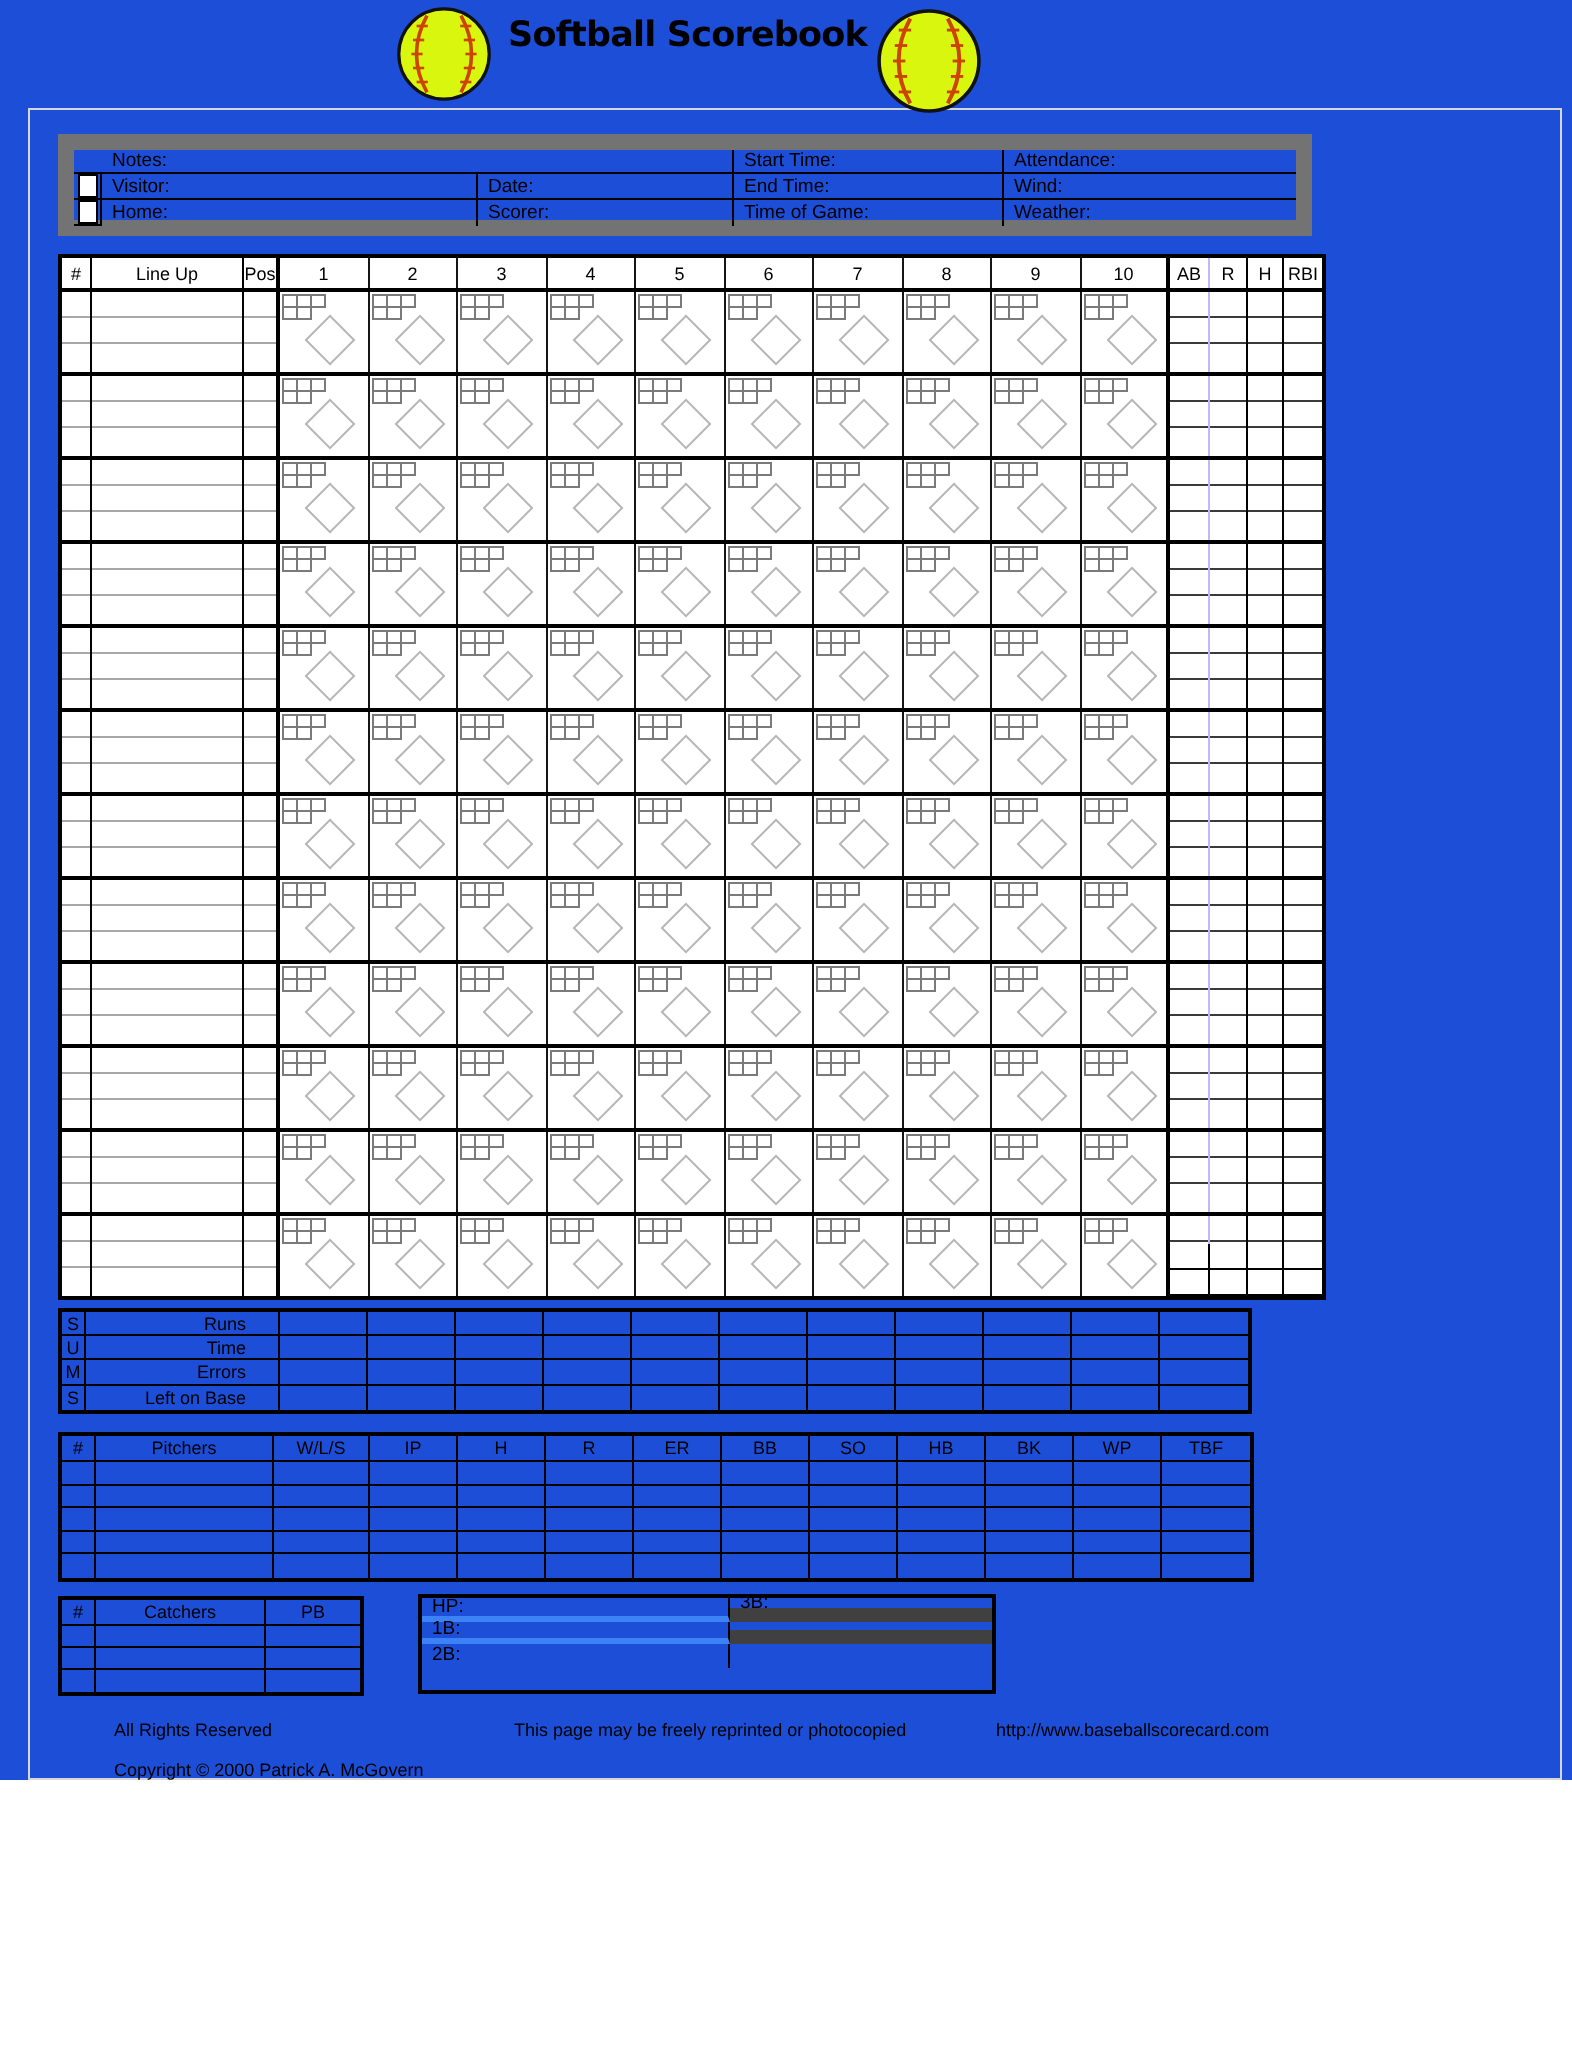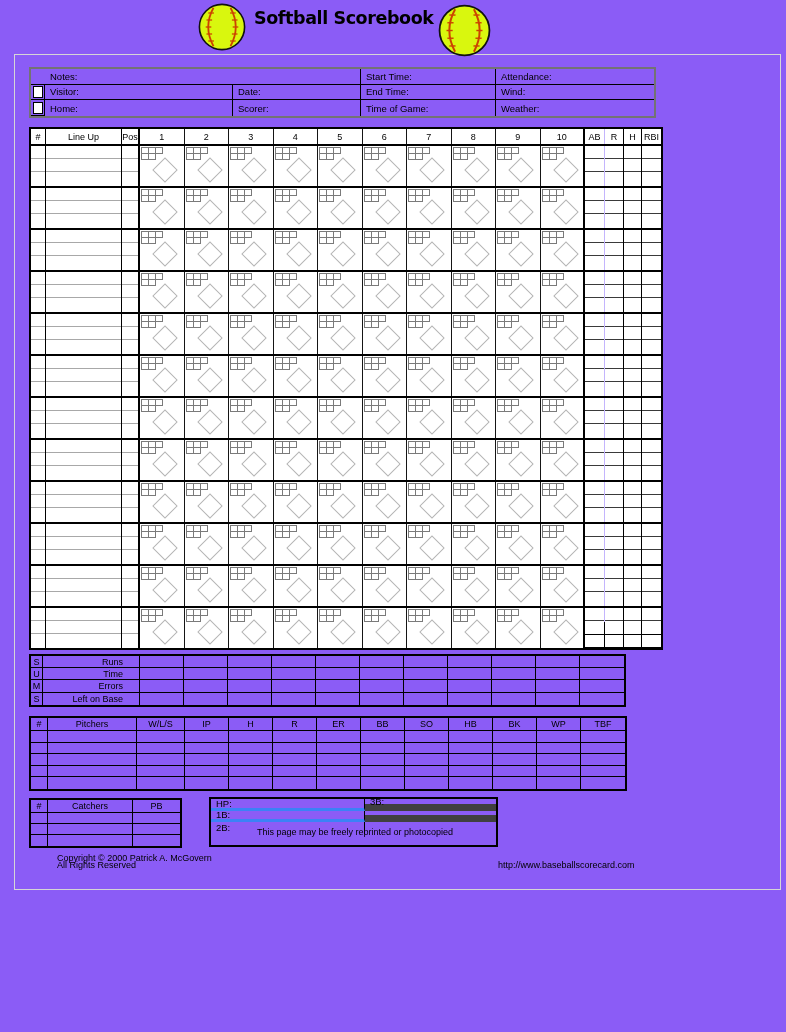--- a/index.html
+++ b/index.html
@@ -1,31 +1,31 @@
 <!DOCTYPE html>
 <html><head>
 <meta charset="utf-8">
 <style>
   html,body{margin:0;padding:0;background:#fff;}
-  .page{position:relative;width:786px;height:1032px;background:#8b5cf6;
+  .page{position:relative;width:786px;height:890px;background:#1d4ed8;
         font-family:"Liberation Sans",sans-serif;color:#000;overflow:hidden;}
   .frame{position:absolute;left:14px;top:54px;width:765px;height:834px;
          border:1px solid #d6d6d6;}
 
   
   .title-block{position:absolute;left:198px;top:1px;display:flex;align-items:flex-start;}
   .ball{display:block;}
   .b1{margin-top:2px;}
   .b2{margin-top:3px;}
   .title-text{font-family:"DejaVu Sans",sans-serif;font-weight:bold;font-size:17.5px;
               letter-spacing:-0.4px;margin:7px 4px 0 8px;white-space:nowrap;}
 
   
   .info-table{position:absolute;left:29px;top:67px;width:627px;height:51px;
-              border:2px solid #737373;box-sizing:border-box;display:grid;
+              border:8px solid #737373;box-sizing:border-box;display:grid;
               grid-template-columns:14px 188px 128px 135px 1fr;
               grid-template-rows:1fr 1fr 1fr;font-size:9.5px;}
   .i-cell{border-right:1px solid #000;border-bottom:1px solid #000;
           display:flex;align-items:center;padding-left:5px;box-sizing:border-box;}
   .i-notes{grid-column:1/4;padding-left:19px;}
   .i-lastcol{border-right:none;}
   .i-lastrow{border-bottom:none;}
   .i-cbx{border-right:1px solid #000;border-bottom:1px solid #000;
          display:flex;align-items:center;box-sizing:border-box;}
   .cbx{width:8px;height:10px;border:1.5px solid #000;margin-left:2px;background:#fff;}
@@ -102,23 +102,23 @@
   .u-title{grid-column:1/3;border-bottom:1px solid #000;display:flex;align-items:center;
            padding-left:5px;box-sizing:border-box;}
   .u-l{border-right:1px solid #000;border-bottom:3px solid #3b82f6;display:flex;
        align-items:center;padding-left:5px;box-sizing:border-box;}
   .u-r{border-bottom:7px solid #404040;display:flex;align-items:center;padding-left:5px;
        box-sizing:border-box;}
   .u-nb{border-bottom:none;}
 
   
   .footer-line{position:absolute;font-size:9px;white-space:nowrap;}
-  .f-copy1{left:57px;top:853px;}
+  .f-copy1{left:57px;top:880px;}
   .f-copy2{left:57px;top:860px;}
-  .f-center{left:257px;top:827px;}
+  .f-center{left:257px;top:860px;}
   .f-url{left:498px;top:860px;}
 </style>
 </head>
 <body>
 
 <div class="page">
   <div class="frame"></div>
 
   <div class="title-block">
     <span class="ball b1"><svg width="48" height="48" viewBox="0 0 48 48">

